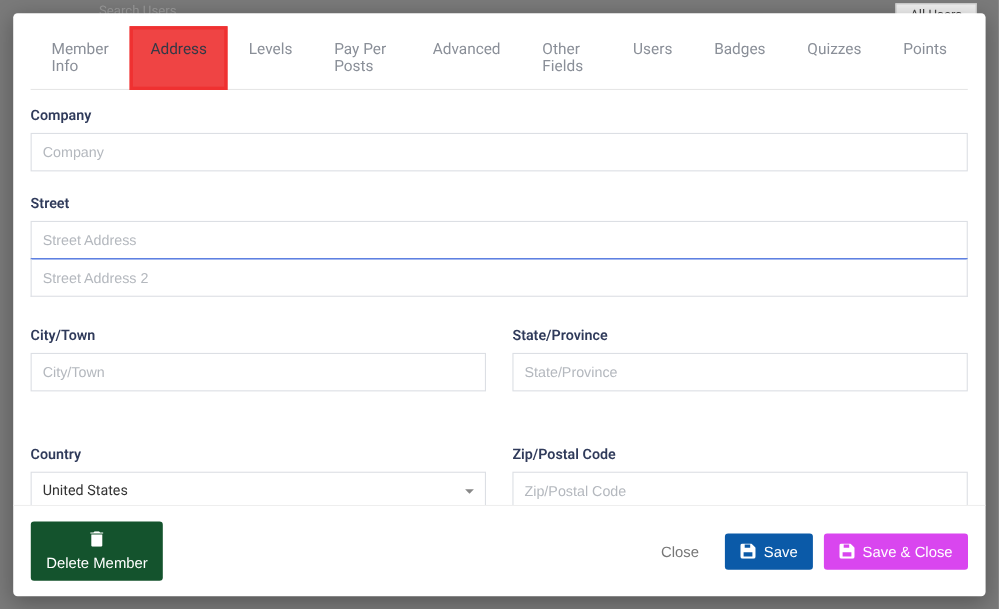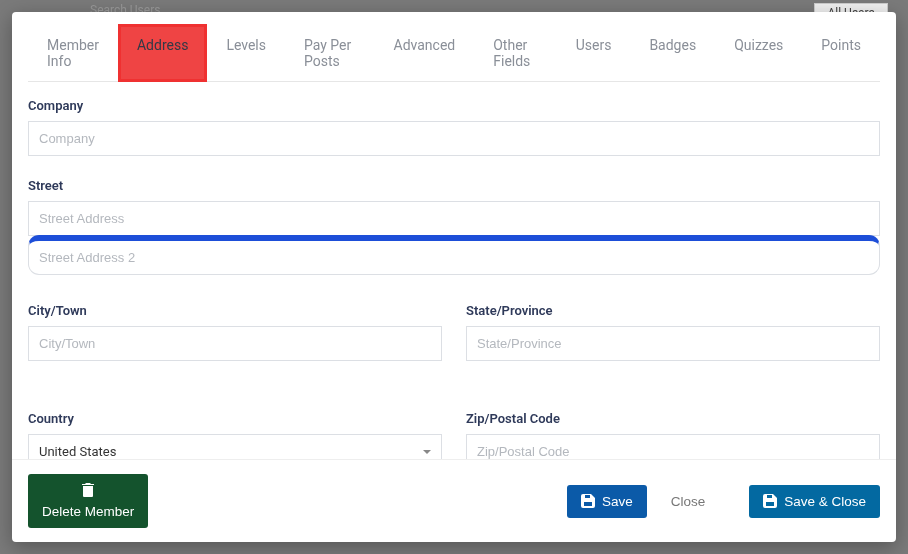--- a/index.html
+++ b/index.html
@@ -97,21 +97,21 @@
 .field-group { margin-bottom: 22px; }
 .input {
   width: 100%;
   padding: 9px 10px;
   border: 1px solid #dcdfe4;
   font-size: 13px;
   color: #333;
   background: #fff;
 }
 .input::placeholder { color: #b4b8be; }
-.input + .input { border-top: 6px solid #1d4ed8; margin-top: -1px; border-radius: 11px; }
+.input + .input { border-top: 1px solid #1d4ed8; margin-top: -1px; }
 .row {
   display: flex;
   gap: 24px;
   margin-top: 28px;
 }
 .col { flex: 1; }
 .select {
   width: 100%;
   padding: 9px 10px;
   border: 1px solid #dcdfe4;
@@ -144,21 +144,21 @@
   font-size: 13.5px;
   cursor: pointer;
   display: inline-flex;
   align-items: center;
   gap: 7px;
   color: #fff;
 }
 .btn-danger { background: #14532d; flex-direction: column; }
 .btn-link { background: transparent; color: #777; }
 .btn-primary { background: #0b5aa8; }
-.btn-success { background: #0369a1; margin-left: 20px; }
+.btn-success { background: #d946ef; }
 .icon { display: inline-block; }
 svg { display: block; }
 </style>
 </head>
 <body>
 
 <div class="backdrop">
   <span class="bg-hint-left">Search Users</span>
   <span class="bg-hint-right">- All Users -</span>
 </div>
@@ -222,29 +222,29 @@
   <div class="modal-footer">
     <button class="btn btn-danger">
       <span class="icon">
         <svg width="12" height="14" viewBox="0 0 12 14" fill="#fff">
             <path d="M1 3h10v10a1 1 0 0 1-1 1H2a1 1 0 0 1-1-1V3zm3-3h4l1 1h3v1H0V1h3l1-1z"></path>
           </svg>
       </span>
       <span>Delete Member</span>
     </button>
     <div class="footer-right">
+      <button class="btn btn-link">Close</button>
       <button class="btn btn-primary">
         <span class="icon">
           <svg width="14" height="14" viewBox="0 0 14 14" fill="#fff">
               <path d="M2 0h8l4 4v8a2 2 0 0 1-2 2H2a2 2 0 0 1-2-2V2a2 2 0 0 1 2-2zm1 8v4h8V8H3zm1-7v3h5V1H4z"></path>
             </svg>
         </span>
         <span>Save</span>
       </button>
-      <button class="btn btn-link">Close</button>
       <button class="btn btn-success">
         <span class="icon">
           <svg width="14" height="14" viewBox="0 0 14 14" fill="#fff">
               <path d="M2 0h8l4 4v8a2 2 0 0 1-2 2H2a2 2 0 0 1-2-2V2a2 2 0 0 1 2-2zm1 8v4h8V8H3zm1-7v3h5V1H4z"></path>
             </svg>
         </span>
         <span>Save &amp; Close</span>
       </button>
     </div>
   </div>

